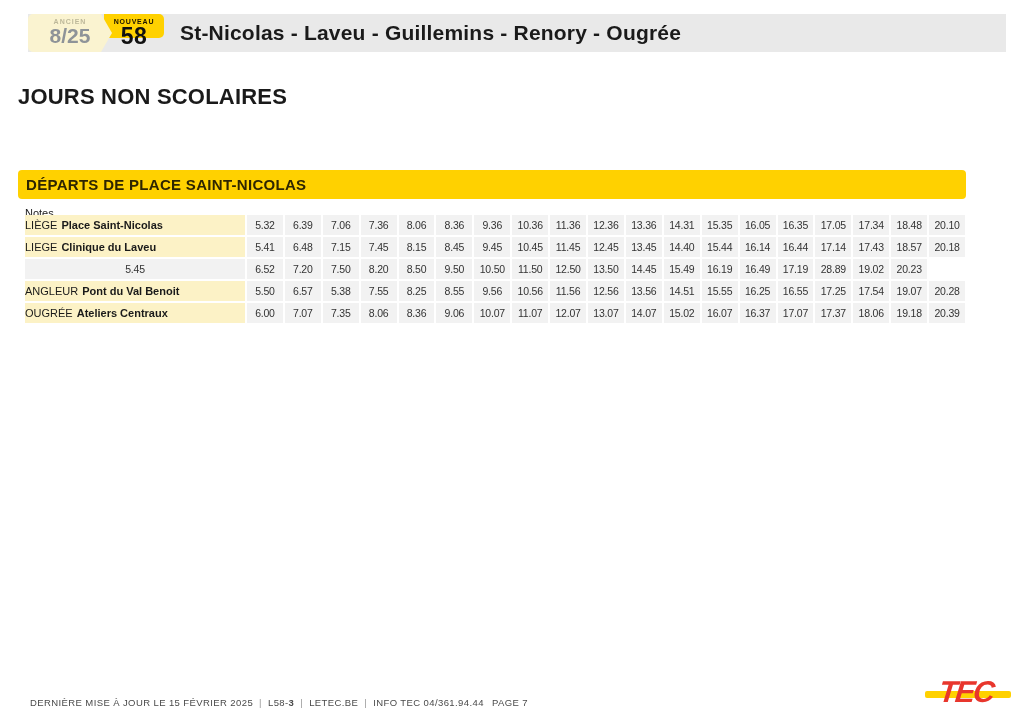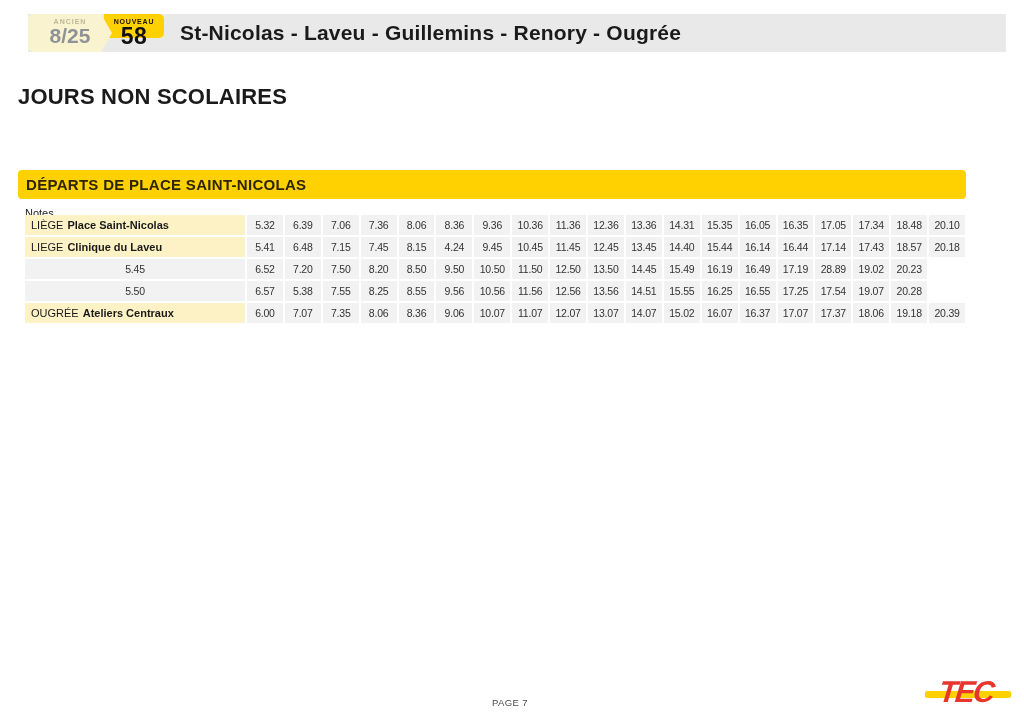--- a/index.html
+++ b/index.html
@@ -33,21 +33,21 @@
   .departs-bar { position:absolute; left:18px; top:170px; width:948px; height:29px;
                  background:#ffd100; border-radius:4px; }
   .departs-bar span { display:block; padding-left:8px; line-height:29px; font-size:15px;
                       font-weight:800; color:#2e2500; letter-spacing:0.3px; }
 
   .notes { position:absolute; left:25px; top:195px; font-size:11px; font-weight:normal; color:#1a1a1a;margin-top:12px; }
 
   
   .timetable { position:absolute; left:25px; top:215px; width:940px; }
   .t-row { display:grid; grid-template-columns:220px repeat(19, 1fr); gap:2px; margin-bottom:2px; }
-  .t-label { background:#fcf2c6; height:20px; line-height:20px; padding-left:6px;
+  .t-label { background:#fcf2c6; height:20px; line-height:20px; 
              font-size:11px; color:#1a1a1a; white-space:nowrap; overflow:hidden; }
   .t-label .city { font-weight:normal; margin-right:4px; }
   .t-label .stop { font-weight:bold; }
   .t-cell { background:#f2f2f2; height:20px; line-height:20px; text-align:center;
             font-size:10.5px; color:#333333; letter-spacing:-0.2px; }
 
   
   .footer-left { position:absolute; left:30px; top:697px; font-size:9.5px; color:#4a4a4a;
                  letter-spacing:0.4px; white-space:nowrap; }
   .footer-left .sep { color:#9a9a9a; padding:0 6px; }
@@ -108,21 +108,21 @@
         <div class="t-cell">18.48</div>
         <div class="t-cell">20.10</div>
       </div>
       <div class="t-row">
         <div class="t-label"><span class="city">LIEGE</span><span class="stop">Clinique du Laveu</span></div>
         <div class="t-cell">5.41</div>
         <div class="t-cell">6.48</div>
         <div class="t-cell">7.15</div>
         <div class="t-cell">7.45</div>
         <div class="t-cell">8.15</div>
-        <div class="t-cell">4.24</div>
+        <div class="t-cell">8.45</div>
         <div class="t-cell">9.45</div>
         <div class="t-cell">10.45</div>
         <div class="t-cell">11.45</div>
         <div class="t-cell">12.45</div>
         <div class="t-cell">13.45</div>
         <div class="t-cell">14.40</div>
         <div class="t-cell">15.44</div>
         <div class="t-cell">16.14</div>
         <div class="t-cell">16.44</div>
         <div class="t-cell">17.14</div>
@@ -145,20 +145,21 @@
         <div class="t-cell">14.45</div>
         <div class="t-cell">15.49</div>
         <div class="t-cell">16.19</div>
         <div class="t-cell">16.49</div>
         <div class="t-cell">17.19</div>
         <div class="t-cell">28.89</div>
         <div class="t-cell">19.02</div>
         <div class="t-cell">20.23</div>
       </div>
       <div class="t-row">
+        <div class="t-label"><span class="city">ANGLEUR</span><span class="stop">Pont du Val Benoit</span></div>
         <div class="t-cell">5.50</div>
         <div class="t-cell">6.57</div>
         <div class="t-cell">5.38</div>
         <div class="t-cell">7.55</div>
         <div class="t-cell">8.25</div>
         <div class="t-cell">8.55</div>
         <div class="t-cell">9.56</div>
         <div class="t-cell">10.56</div>
         <div class="t-cell">11.56</div>
         <div class="t-cell">12.56</div>
@@ -189,20 +190,23 @@
         <div class="t-cell">16.07</div>
         <div class="t-cell">16.37</div>
         <div class="t-cell">17.07</div>
         <div class="t-cell">17.37</div>
         <div class="t-cell">18.06</div>
         <div class="t-cell">19.18</div>
         <div class="t-cell">20.39</div>
       </div>
     </div>
 
+  <div class="footer-left">
+    <span>DERNIÈRE MISE À JOUR LE 15 FÉVRIER 2025</span><span class="sep">|</span><span><span>L58-</span><span class="bold">3</span></span><span class="sep">|</span><span>LETEC.BE</span><span class="sep">|</span><span>INFO TEC 04/361.94.44</span>
+  </div>
   <div class="footer-page">PAGE 7</div>
 
   <div class="tec-logo">
     <div class="stripe"></div>
     <div class="tec-text">TEC</div>
   </div>
 
 </div>
 
 </body></html>

